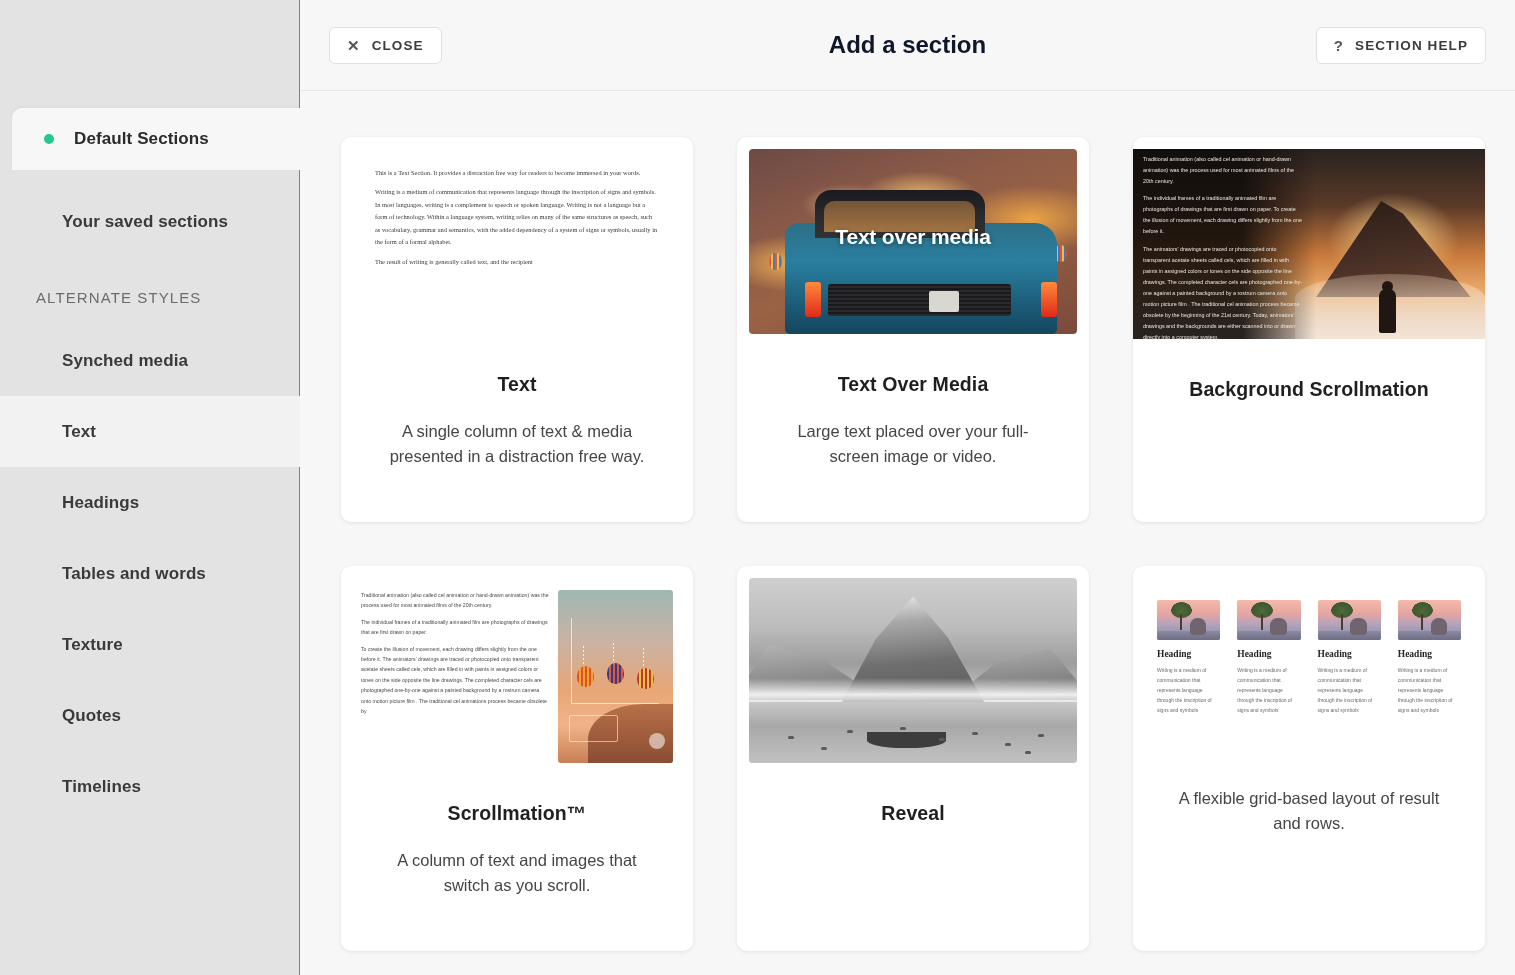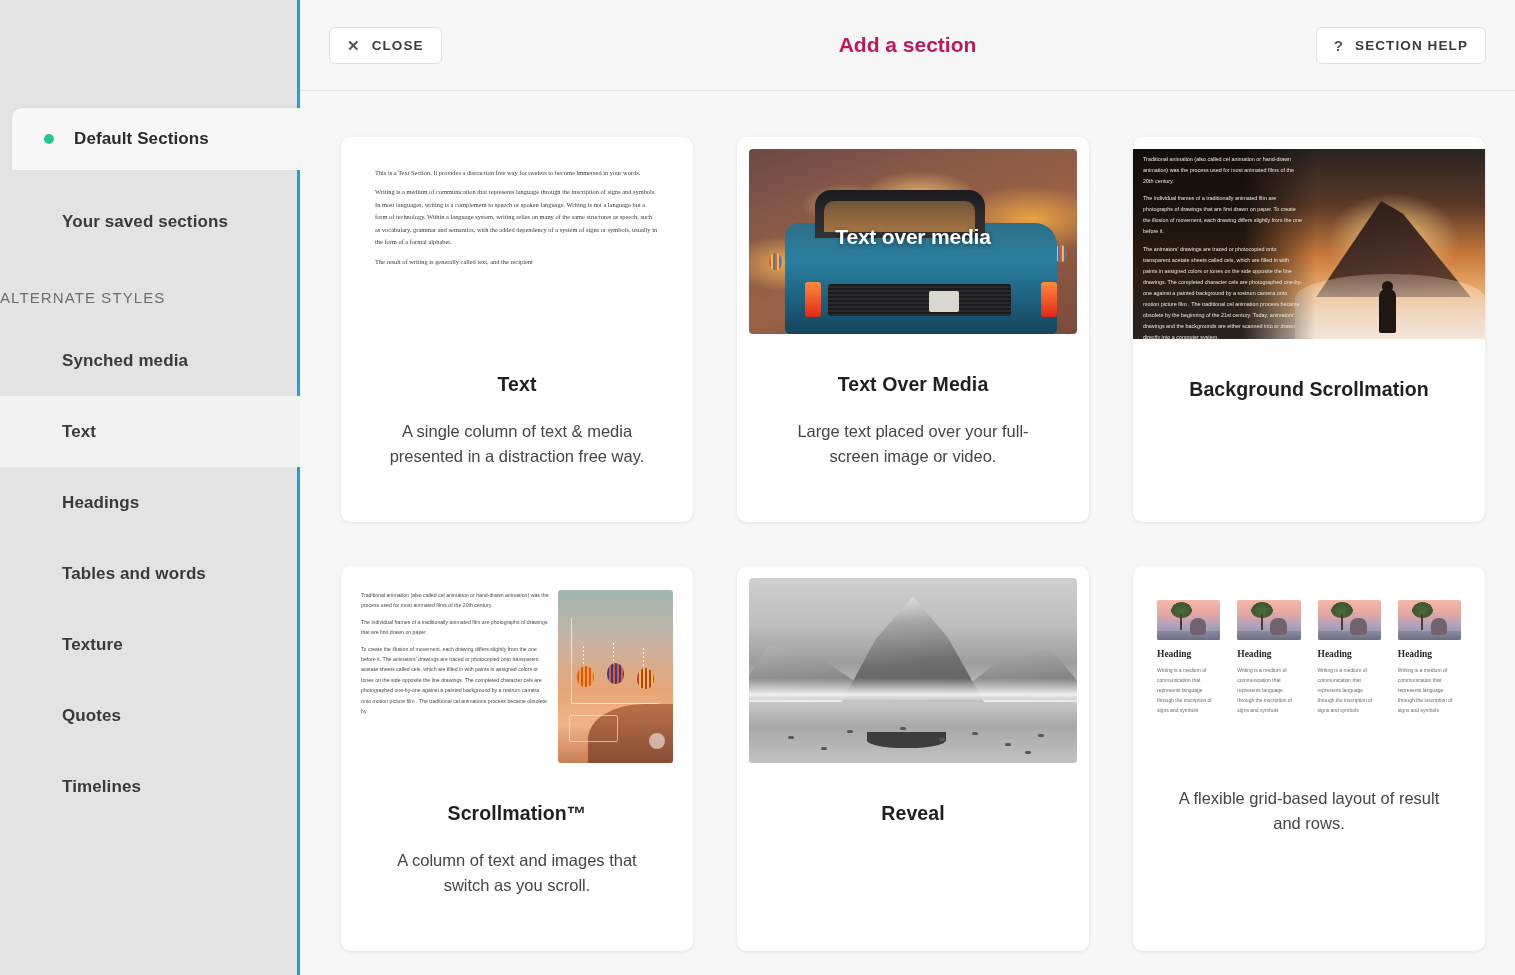--- a/index.html
+++ b/index.html
@@ -10,21 +10,21 @@
     overflow: hidden;
   }
   .app { position: relative; width: 1515px; height: 975px; display: flex; }
 
   
   .sidebar {
     width: 300px; height: 975px;
     background: #e3e3e3;
     position: relative;
     flex: 0 0 300px;
-    border-right: 3px solid #0ea5e9;
+    border-right: 1px solid #0ea5e9;
   }
   .sidebar-tab {
     position: absolute; left: 12px; top: 108px;
     width: 298px; height: 62px;
     background: #f7f7f7;
     border-radius: 10px 10px 0 0;
     display: flex; align-items: center;
     padding-left: 32px;
     box-shadow: 0 -1px 3px rgba(0,0,0,0.04);
   }
@@ -37,21 +37,21 @@
   }
   .nav { position: absolute; left: 0; top: 186px; width: 324px; text-align: center; }
   .nav-item {
     height: 71px; display: flex; align-items: center;
     padding-left: 62px; cursor: pointer;
     font-size: 17px; font-weight: bold; color: #3a3a3a;
     letter-spacing: .1px;
   }
   .nav-item.active { background: #f2f2f2; }
   .nav-group-label {
-    margin-top: 20px; margin-bottom: 8px;
+    padding-left: 36px; margin-top: 20px; margin-bottom: 8px;
     font-size: 15px; color: #6c6c6c; letter-spacing: 1.1px; font-weight: normal;
     height: 40px; display: flex; align-items: center;
   }
 
   
   .main { flex: 1; height: 975px; background: #f7f7f7; position: relative; display: flex; flex-direction: column; }
   .header {
     height: 91px; flex: 0 0 91px;
     border-bottom: 1px solid #e6e6e6;
     display: flex; align-items: center; position: relative;
@@ -59,21 +59,21 @@
   }
   .btn {
     background: #fff; border: 1px solid #e0e0e0; border-radius: 6px;
     height: 37px; display: inline-flex; align-items: center; gap: 11px;
     padding: 0 17px; cursor: pointer;
     font-size: 13.5px; font-weight: bold; color: #3c3c3c; letter-spacing: 1.1px;
   }
   .btn .gi { font-size: 15px; color: #555; line-height: 1; display:inline-block; }
   .header-title {
     position: absolute; left: 0; right: 0; text-align: center;
-    font-size: 21px; font-weight: bold; color: #be185d; pointer-events: none;
+    font-size: 24px; font-weight: bold; color: #0f172a; pointer-events: none;
   }
   .btn-help { margin-left: auto; }
 
   .content { flex: 1; overflow: hidden; padding: 46px 29px 0 41px; }
   .grid-cards {
     display: grid; grid-template-columns: repeat(3, 352px);
     gap: 44px 44px; justify-content: start;
   }
   .card {
     background: #fff; border-radius: 10px; height: 385px;

